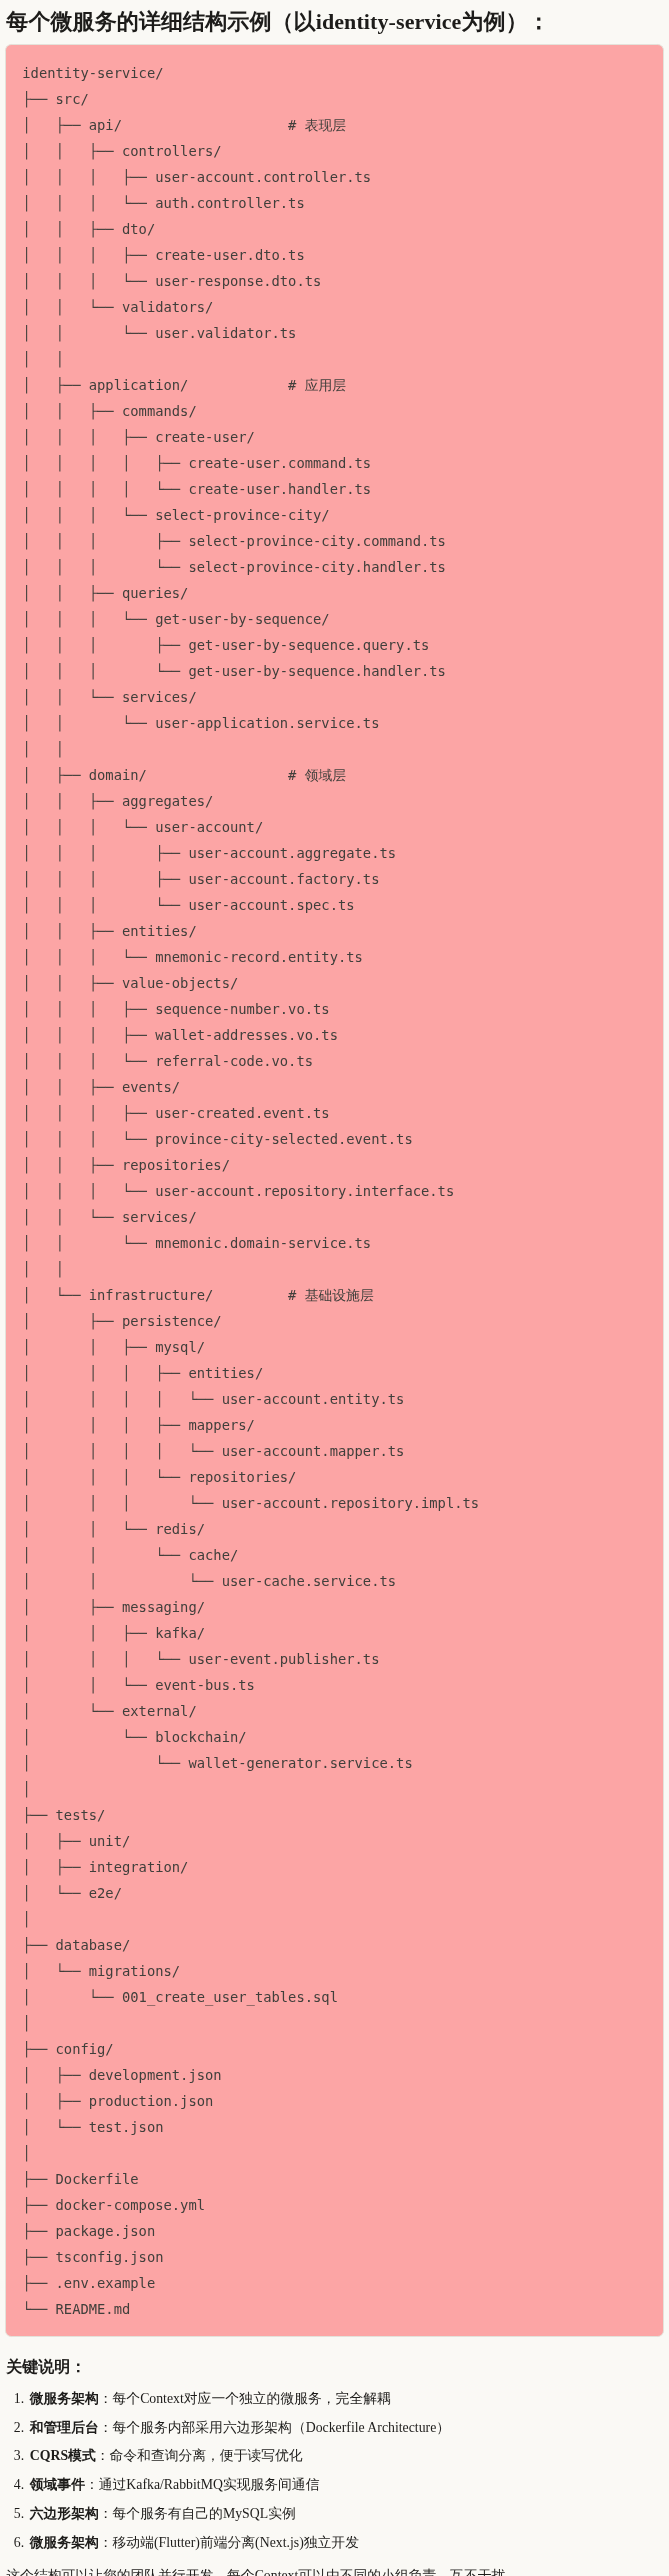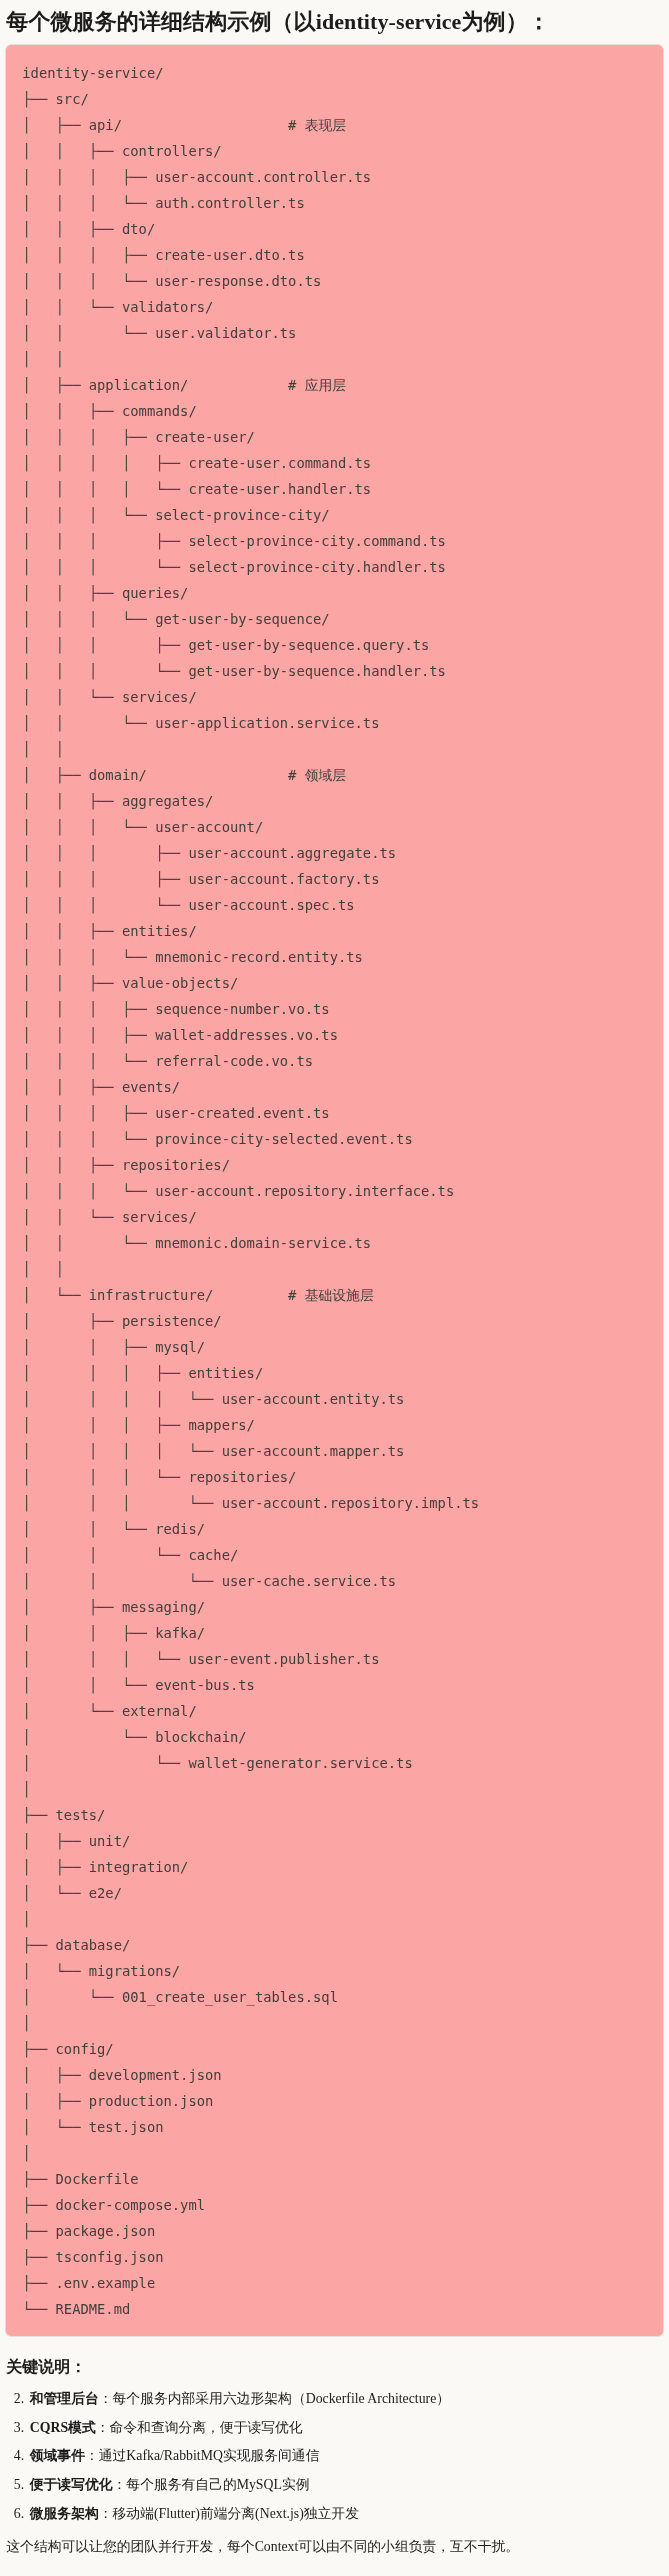--- a/index.html
+++ b/index.html
@@ -155,28 +155,29 @@
 ├── package.json
 ├── tsconfig.json
 ├── .env.example
 └── README.md</pre>
   </div>
 
   <h3 class="notes-heading">关键说明：</h3>
 
   <div class="notes-list">
 
+    <div class="list-item"><span class="num">1.</span><strong>微服务架构</strong><span>：每个Context对应一个独立的微服务，完全解耦</span></div>
 
     <div class="list-item"><span class="num">2.</span><strong>和管理后台</strong><span>：每个服务内部采用六边形架构（Dockerfile Architecture）</span></div>
 
     <div class="list-item"><span class="num">3.</span><strong>CQRS模式</strong><span>：命令和查询分离，便于读写优化</span></div>
 
     <div class="list-item"><span class="num">4.</span><strong>领域事件</strong><span>：通过Kafka/RabbitMQ实现服务间通信</span></div>
 
-    <div class="list-item"><span class="num">5.</span><strong>便于读写优化</strong><span>：每个服务有自己的MySQL实例</span></div>
+    <div class="list-item"><span class="num">5.</span><strong>六边形架构</strong><span>：每个服务有自己的MySQL实例</span></div>
 
     <div class="list-item"><span class="num">6.</span><strong>微服务架构</strong><span>：移动端(Flutter)前端分离(Next.js)独立开发</span></div>
 
   </div>
 
   <p class="closing">这个结构可以让您的团队并行开发，每个Context可以由不同的小组负责，互不干扰。</p>
 
 </div>
 
 

